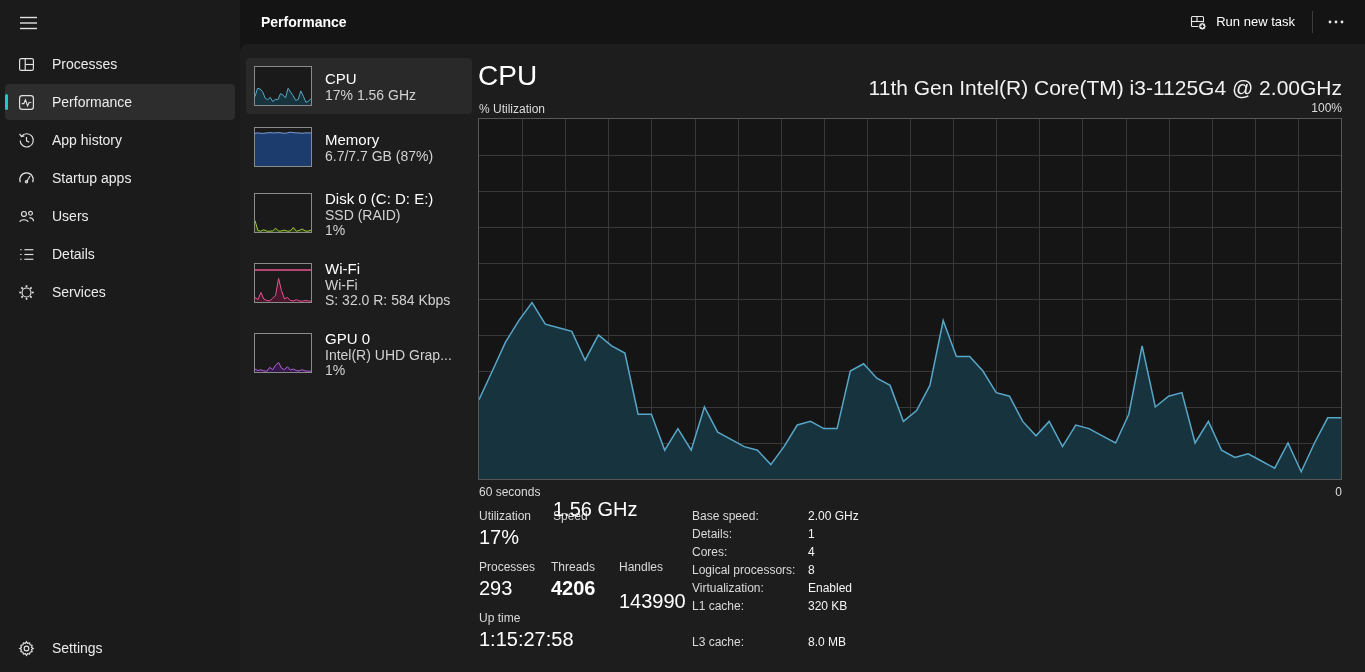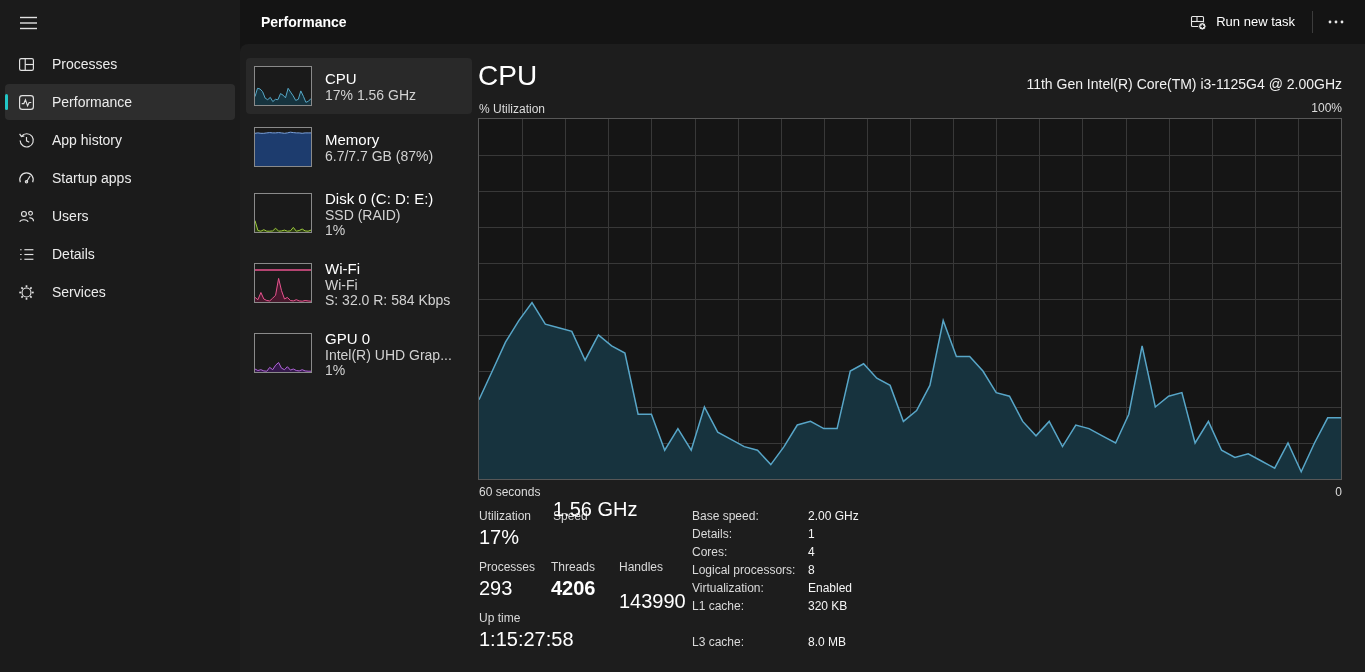--- a/index.html
+++ b/index.html
@@ -43,21 +43,21 @@
   .perf-item { display:flex; align-items:center; padding:8px; border-radius:4px; cursor:pointer; }
   .perf-item.selected { background:#292929; }
   .thumb { width:58px; height:40px; border:1px solid #8a8a8a; background:#1a1a1a; flex:0 0 58px; }
   .thumb svg { display:block; width:56px; height:38px; }
   .perf-text { margin-left:13px; min-width:0; }
   .perf-title { font-size:15px; color:#ffffff; line-height:19px; white-space:nowrap; }
   .perf-sub { font-size:14px; color:#d2d2d2; line-height:15px; white-space:nowrap; }
 
   
   .main-title { position:absolute; left:238px; top:16px; font-size:28px; font-weight:300; color:#fff; }
-  .main-subtitle { position:absolute; right:23px; top:32px; font-size:14px; color:#f2f2f2; }
+  .main-subtitle { position:absolute; right:23px; top:32px; font-size:21px; color:#f2f2f2; }
   .axis-topleft { position:absolute; left:239px; top:58px; font-size:12px; color:#dcdcdc; }
   .axis-topright { position:absolute; right:23px; top:57px; font-size:12px; color:#dcdcdc; }
   .chart-box { position:absolute; left:238px; top:74px; width:864px; height:362px;
     border:1px solid #575757; background:#151515; }
   .axis-bottomleft { position:absolute; left:239px; top:441px; font-size:12px; color:#dcdcdc; }
   .axis-bottomright { position:absolute; right:23px; top:441px; font-size:12px; color:#dcdcdc; }
 
   .stat-label { position:absolute; font-size:12px; color:#dadada; white-space:nowrap; }
   .stat-value { position:absolute; font-size:20px; font-weight:300; color:#ffffff; white-space:nowrap; }
 
@@ -169,20 +169,29 @@
               <line x1="11.5" y1="11.5" x2="12.8" y2="12.8"></line>
               <line x1="3.2" y1="12.8" x2="4.5" y2="11.5"></line>
               <line x1="11.5" y1="4.5" x2="12.8" y2="3.2"></line>
             </g>
           </svg>
       </span>
       <span class="nav-label">Services</span>
     </div>
   </div>
 
+  <div class="nav-item settings-item">
+    <span class="nav-icon">
+      <svg viewBox="0 0 16 16">
+          <circle cx="8" cy="8" r="2.2"></circle>
+          <path d="M8,1.6 L9,3.2 L10.9,2.7 L11.4,4.6 L13.3,5.1 L12.8,7 L14.4,8 L12.8,9 L13.3,10.9 L11.4,11.4 L10.9,13.3 L9,12.8 L8,14.4 L7,12.8 L5.1,13.3 L4.6,11.4 L2.7,10.9 L3.2,9 L1.6,8 L3.2,7 L2.7,5.1 L4.6,4.6 L5.1,2.7 L7,3.2 Z"></path>
+        </svg>
+    </span>
+    <span class="nav-label">Settings</span>
+  </div>
 </div>
 
 <div class="topbar">
   <span class="topbar-title">Performance</span>
   <div class="topbar-right">
     <div class="run-task-btn">
       <span style="display:flex;">
         <svg viewBox="0 0 17 17">
             <g stroke="#e8e8e8" fill="none" stroke-width="1.1">
               <rect x="1.5" y="2.5" width="12" height="10" rx="1"></rect>

